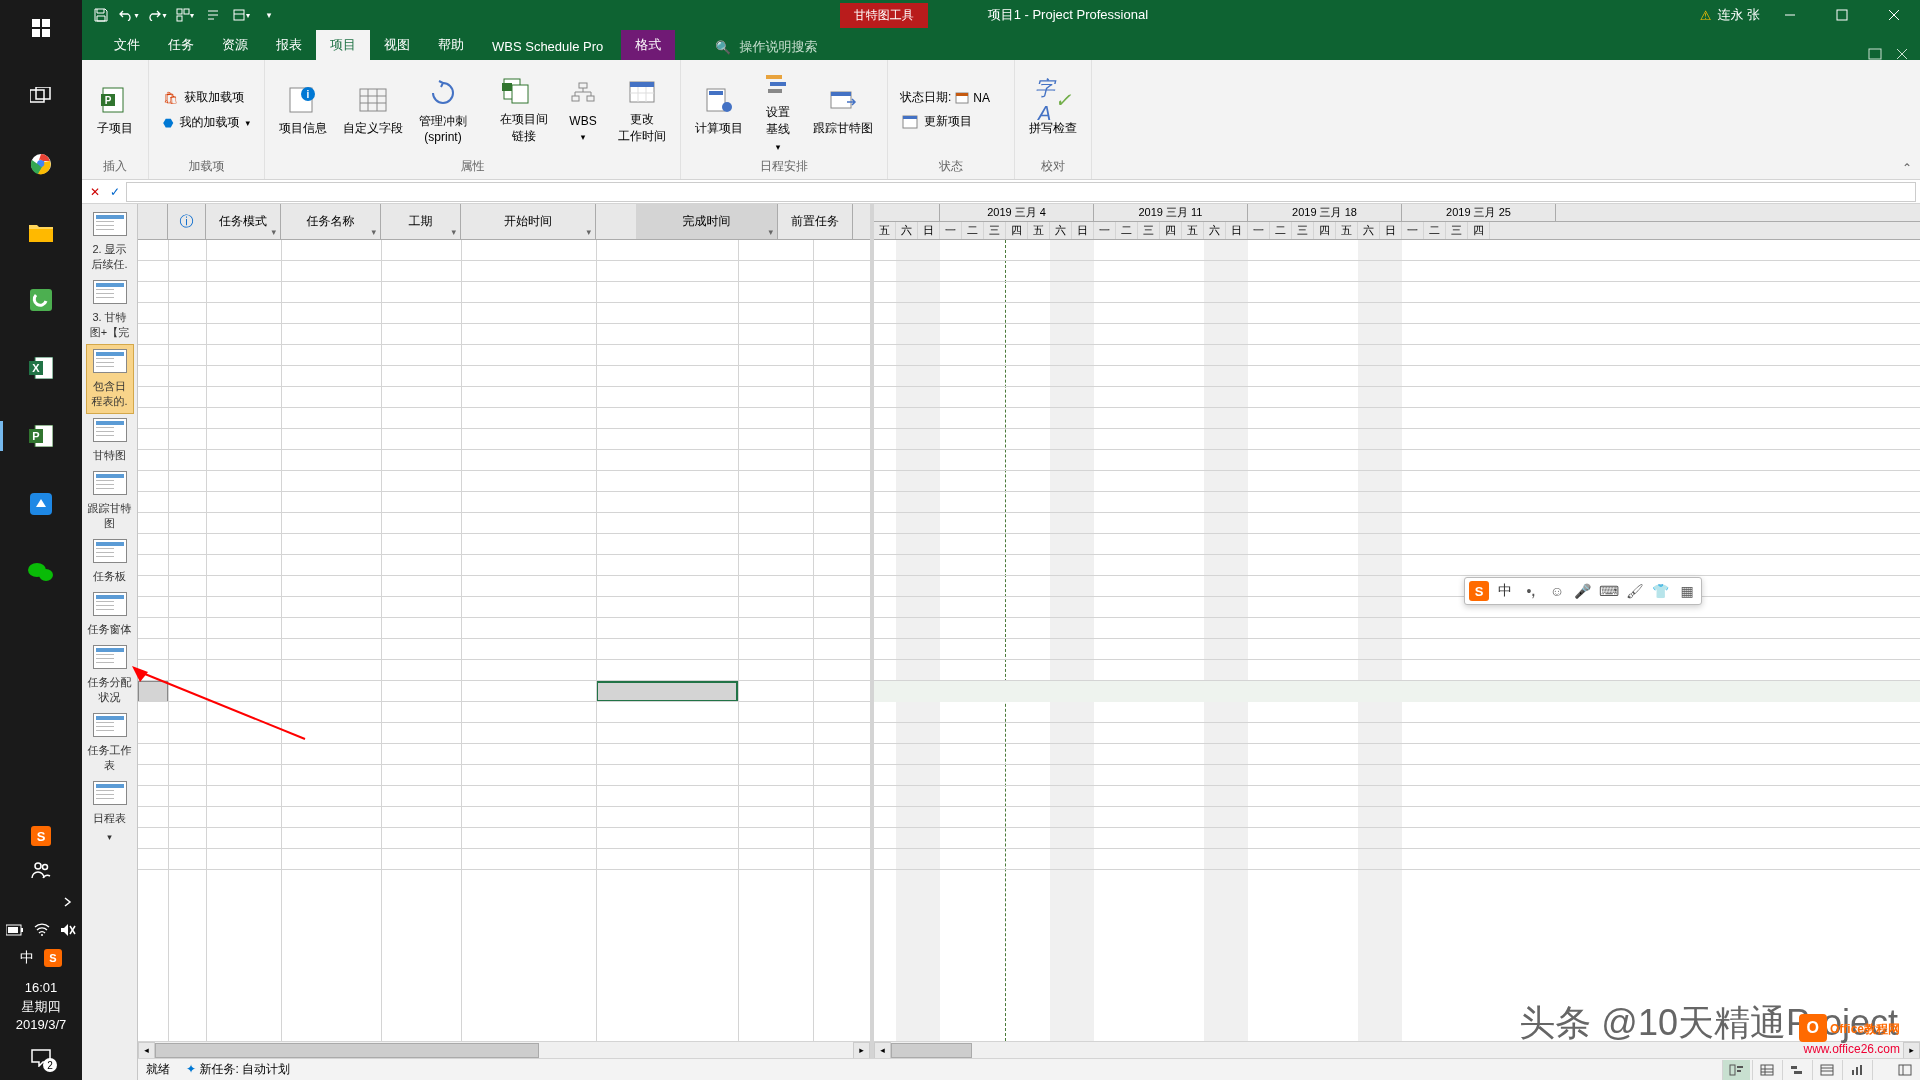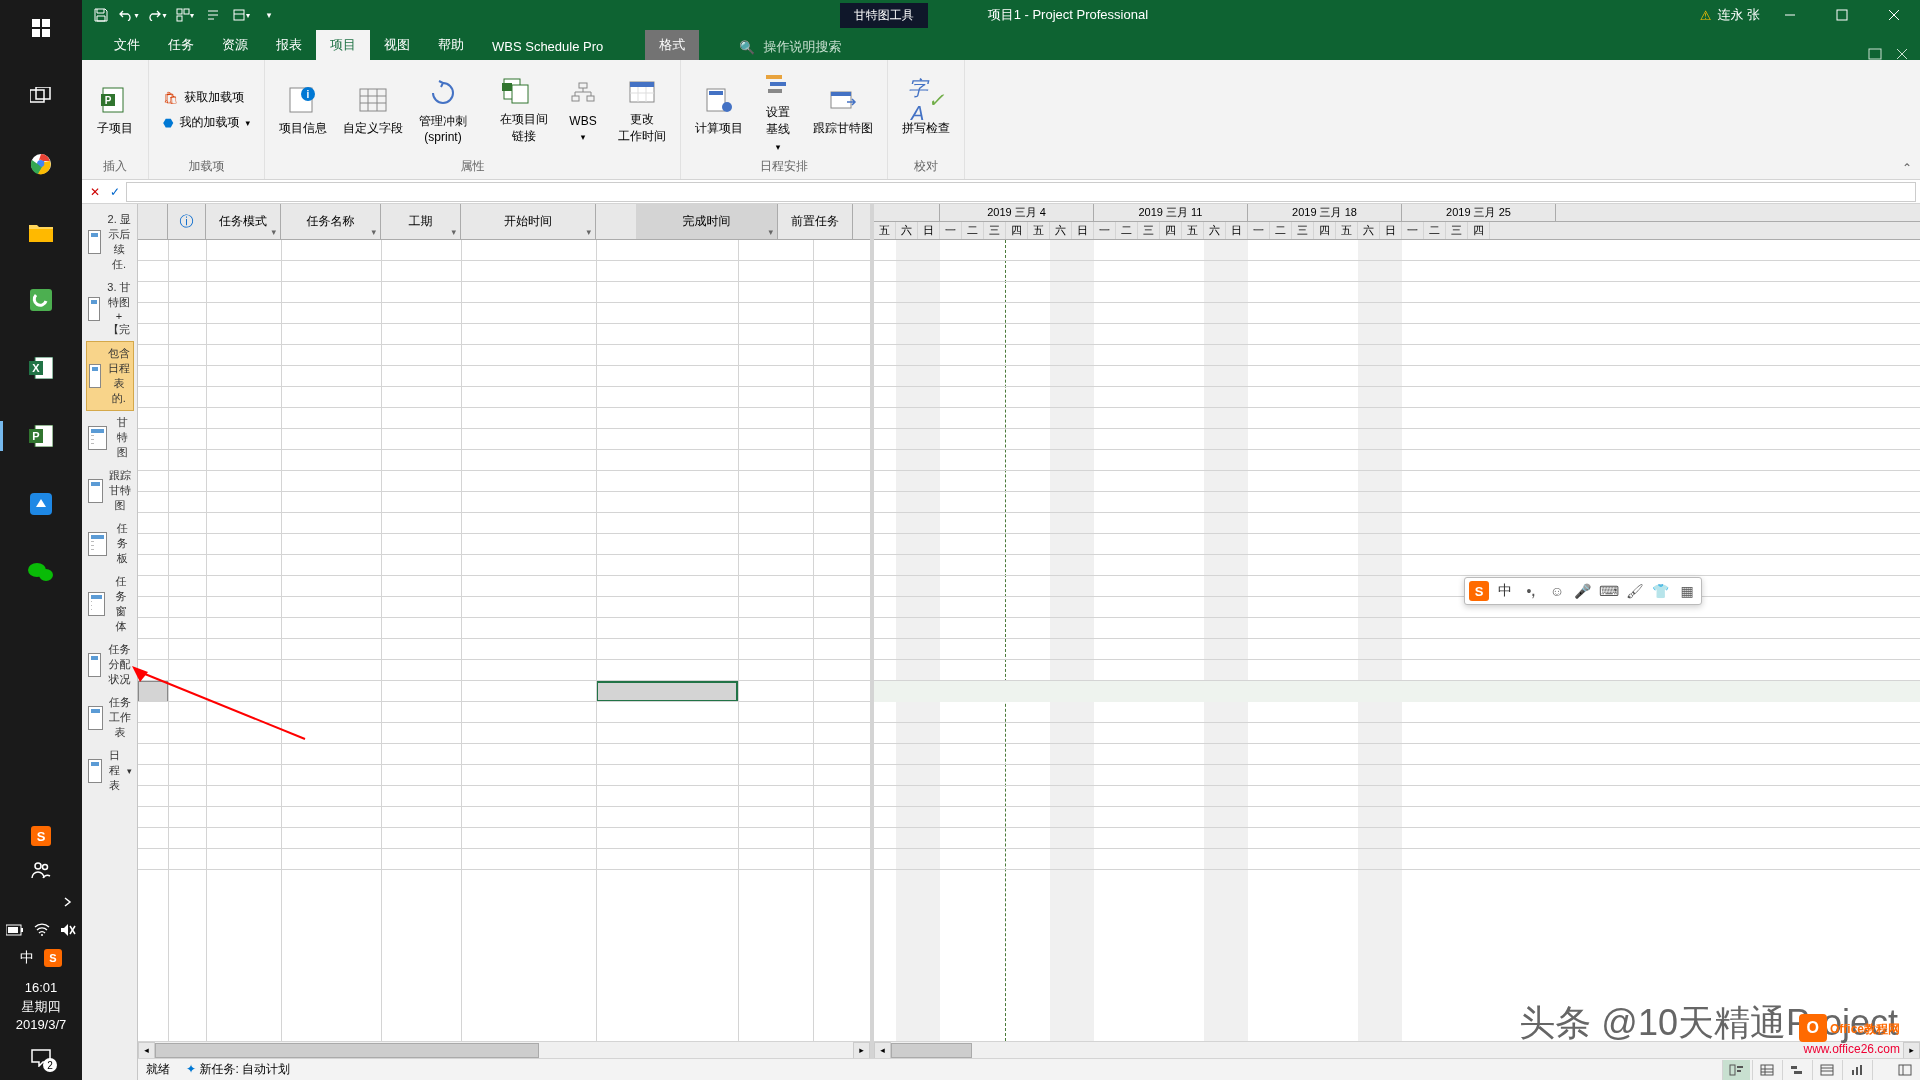--- a/index.html
+++ b/index.html
@@ -19,32 +19,32 @@
 .tb-badge::after { content:'2'; position:absolute; bottom:-2px; right:-4px; background:#fff; color:#000; border-radius:50%; width:14px; height:14px; font-size:10px; display:flex; align-items:center; justify-content:center; }
 
 
 .app { position:absolute; left:82px; top:0; right:0; bottom:0; background:#fff; display:flex; flex-direction:column; }
 
 
 .titlebar { height:30px; background:#0e6332; display:flex; align-items:center; color:#fff; font-size:12px; }
 .qat { display:flex; align-items:center; gap:2px; padding:0 6px; }
 .qat-btn { width:26px; height:26px; display:flex; align-items:center; justify-content:center; cursor:pointer; color:#fff; }
 .title-center { flex:1; display:flex; align-items:center; justify-content:center; gap:60px; }
-.contextual-tab { background:#0f172a; padding:4px 14px; font-size:12px; }
+.contextual-tab { background:#b91c1c; padding:4px 14px; font-size:12px; }
 .title-text { font-size:13px; }
 .title-right { display:flex; align-items:center; gap:8px; padding-right:4px; }
 .user-name { display:flex; align-items:center; gap:6px; font-size:13px; }
 .warn-icon { color:#ffc000; }
 .win-btn { width:44px; height:30px; display:flex; align-items:center; justify-content:center; cursor:pointer; }
 
 
 .ribbon-tabs { height:30px; background:#0e6332; display:flex; align-items:flex-end; padding-left:18px; font-size:13px; }
 .rtab { padding:6px 14px; color:#fff; cursor:pointer; }
 .rtab.active { background:#f3f3f3; color:#217346; }
-.rtab.context { background:#737373; color:#fff; margin-left:28px; }
+.rtab.context { background:#701a75; color:#fff; margin-left:4px; }
 .search-box { margin-left:30px; display:flex; align-items:center; gap:8px; color:#c8e0d0; padding:4px 10px; }
 .ribbon-right { margin-left:auto; display:flex; gap:14px; padding-right:12px; color:#c8e0d0; }
 
 
 .ribbon { height:120px; background:#f3f3f3; border-bottom:1px solid #d4d4d4; display:flex; position:relative; }
 .rgroup { border-right:1px solid #e1e1e1; padding:4px 8px 2px; display:flex; flex-direction:column; text-align:center; }
 .rgroup-body { flex:1; display:flex; align-items:center; gap:4px; }
 .rgroup-label { font-size:12px; color:#666; padding:2px 0; }
 .rbtn { display:flex; flex-direction:column; align-items:center; justify-content:center; padding:2px 6px; cursor:pointer; font-size:12px; gap:4px; min-width:50px; }
 .rbtn-icon { width:32px; height:32px; display:flex; align-items:center; justify-content:center; font-size:24px; }
@@ -58,21 +58,21 @@
 .fb-btn { width:18px; height:18px; display:flex; align-items:center; justify-content:center; font-size:12px; cursor:pointer; }
 .fb-x { color:#c00; }
 .fb-check { color:#0066cc; }
 .fb-input { flex:1; height:20px; border:1px solid #ccc; padding:0 4px; font-size:12px; }
 
 
 .content { flex:1; display:flex; overflow:hidden; position:relative; }
 
 
 .viewbar { width:56px; background:#eee; border-right:1px solid #c6c6c6; display:flex; flex-direction:column; align-items:center; padding-top:4px; overflow:hidden; }
-.vb-item { width:48px; display:flex; flex-direction:row; align-items:center; padding:4px 2px; cursor:pointer; font-size:11px; text-align:center; color:#333; gap:6px; }
+.vb-item { width:48px; display:flex; flex-direction:column; align-items:center; padding:4px 2px; cursor:pointer; font-size:11px; text-align:center; color:#333; gap:6px; }
 .vb-item.selected { background:#f8d48a; border:1px solid #d4a84a; }
 .vb-thumb { width:34px; height:24px; background:#fff; border:1px solid #888; position:relative; }
 .vb-thumb::before { content:''; position:absolute; left:2px; top:2px; right:2px; height:4px; background:#5b9bd5; }
 .vb-thumb::after { content:''; position:absolute; left:2px; top:8px; right:12px; bottom:2px; background:repeating-linear-gradient(to bottom,#bbb 0 1px,transparent 1px 4px); }
 
 
 .sheet { flex:1; display:flex; flex-direction:column; }
 .sheet-main { flex:1; display:flex; overflow:hidden; }
 .table-pane { width:736px; display:flex; flex-direction:column; border-right:4px solid #d4d4d4; }
 .gantt-pane { flex:1; display:flex; flex-direction:column; position:relative; }
@@ -509,20 +509,46 @@
                 <rect x="2" y="4" width="20" height="4" fill="#4472c4"></rect>
                 <path d="M18 14 L26 14 M23 11 L26 14 L23 17" fill="none" stroke="#4472c4" stroke-width="1.5"></path>
               </svg>
             </div>
             <span>跟踪甘特图</span>
           </div>
       </div>
       <div class="rgroup-label">日程安排</div>
     </div>
 
+    <div class="rgroup">
+      <div class="rgroup-body">
+        <div class="rbtn-stack" style="min-width:110px;">
+          <div class="status-row">
+            <span>状态日期:</span>
+            <span>
+                <svg width="14" height="13" viewBox="0 0 14 13">
+                  <rect x="1" y="2" width="12" height="10" fill="#fff" stroke="#888"></rect>
+                  <rect x="1" y="2" width="12" height="3" fill="#c55a11"></rect>
+                </svg>
+              </span>
+            <span>NA</span>
+          </div>
+          <div class="rbtn-small">
+              <span>
+                <svg width="16" height="14" viewBox="0 0 16 14">
+                  <rect x="1" y="1" width="14" height="12" fill="#fff" stroke="#888"></rect>
+                  <rect x="1" y="1" width="14" height="3" fill="#4472c4"></rect>
+                </svg>
+              </span>
+              <span>更新项目</span>
+            </div>
+        </div>
+      </div>
+      <div class="rgroup-label">状态</div>
+    </div>
 
     <div class="rgroup">
       <div class="rgroup-body">
         <div class="rbtn">
             <div class="rbtn-icon" style="font-size:20px;color:#4472c4;font-style:italic;">字A<span style="color:#70ad47;">✓</span></div>
             <span>拼写检查</span>
           </div>
       </div>
       <div class="rgroup-label">校对</div>
     </div>

